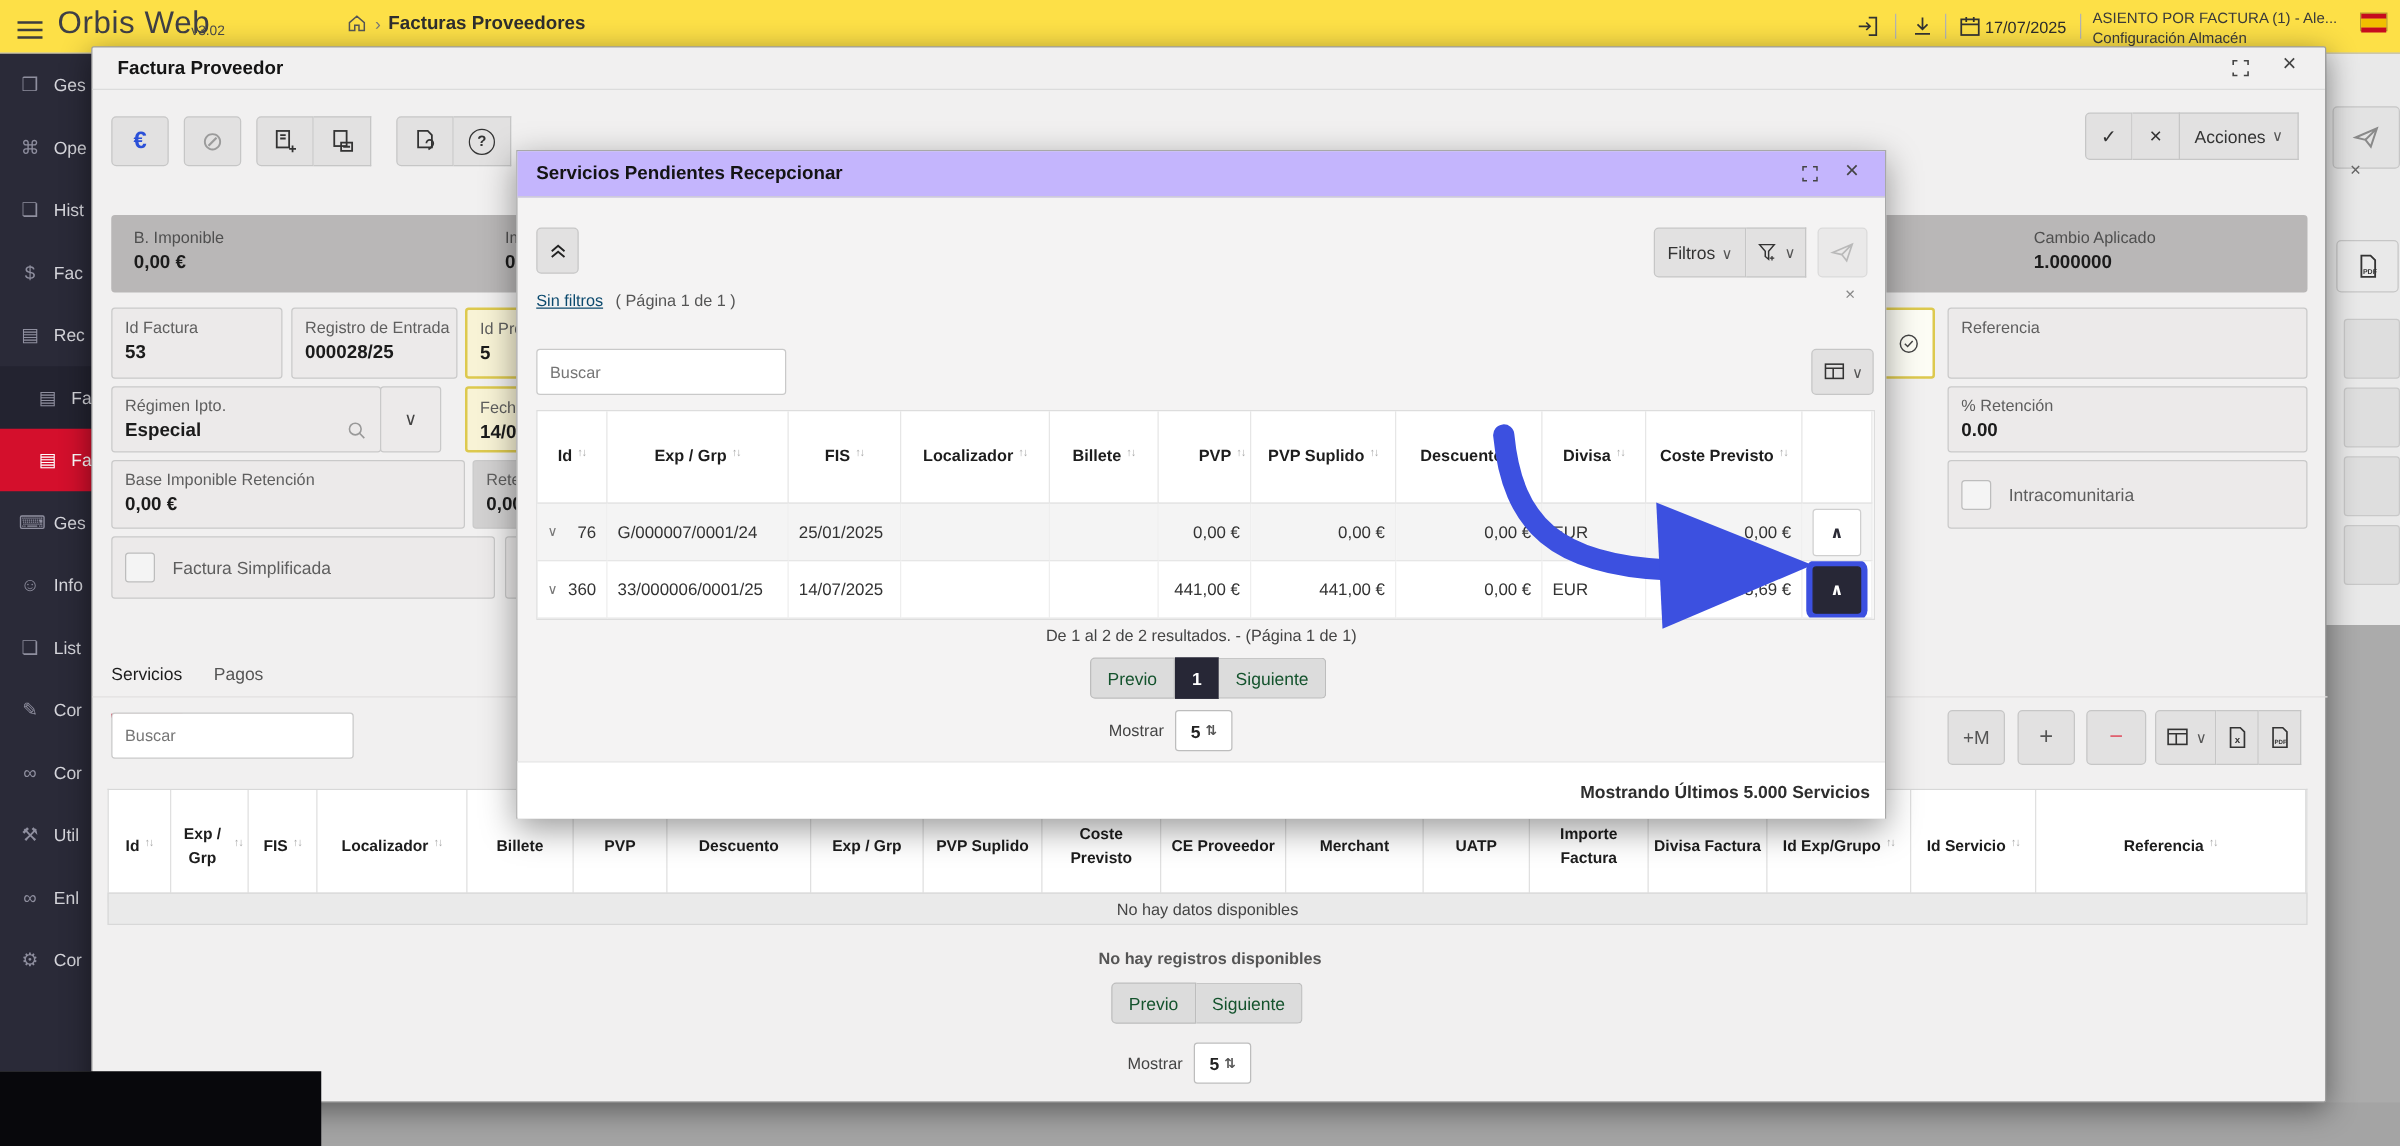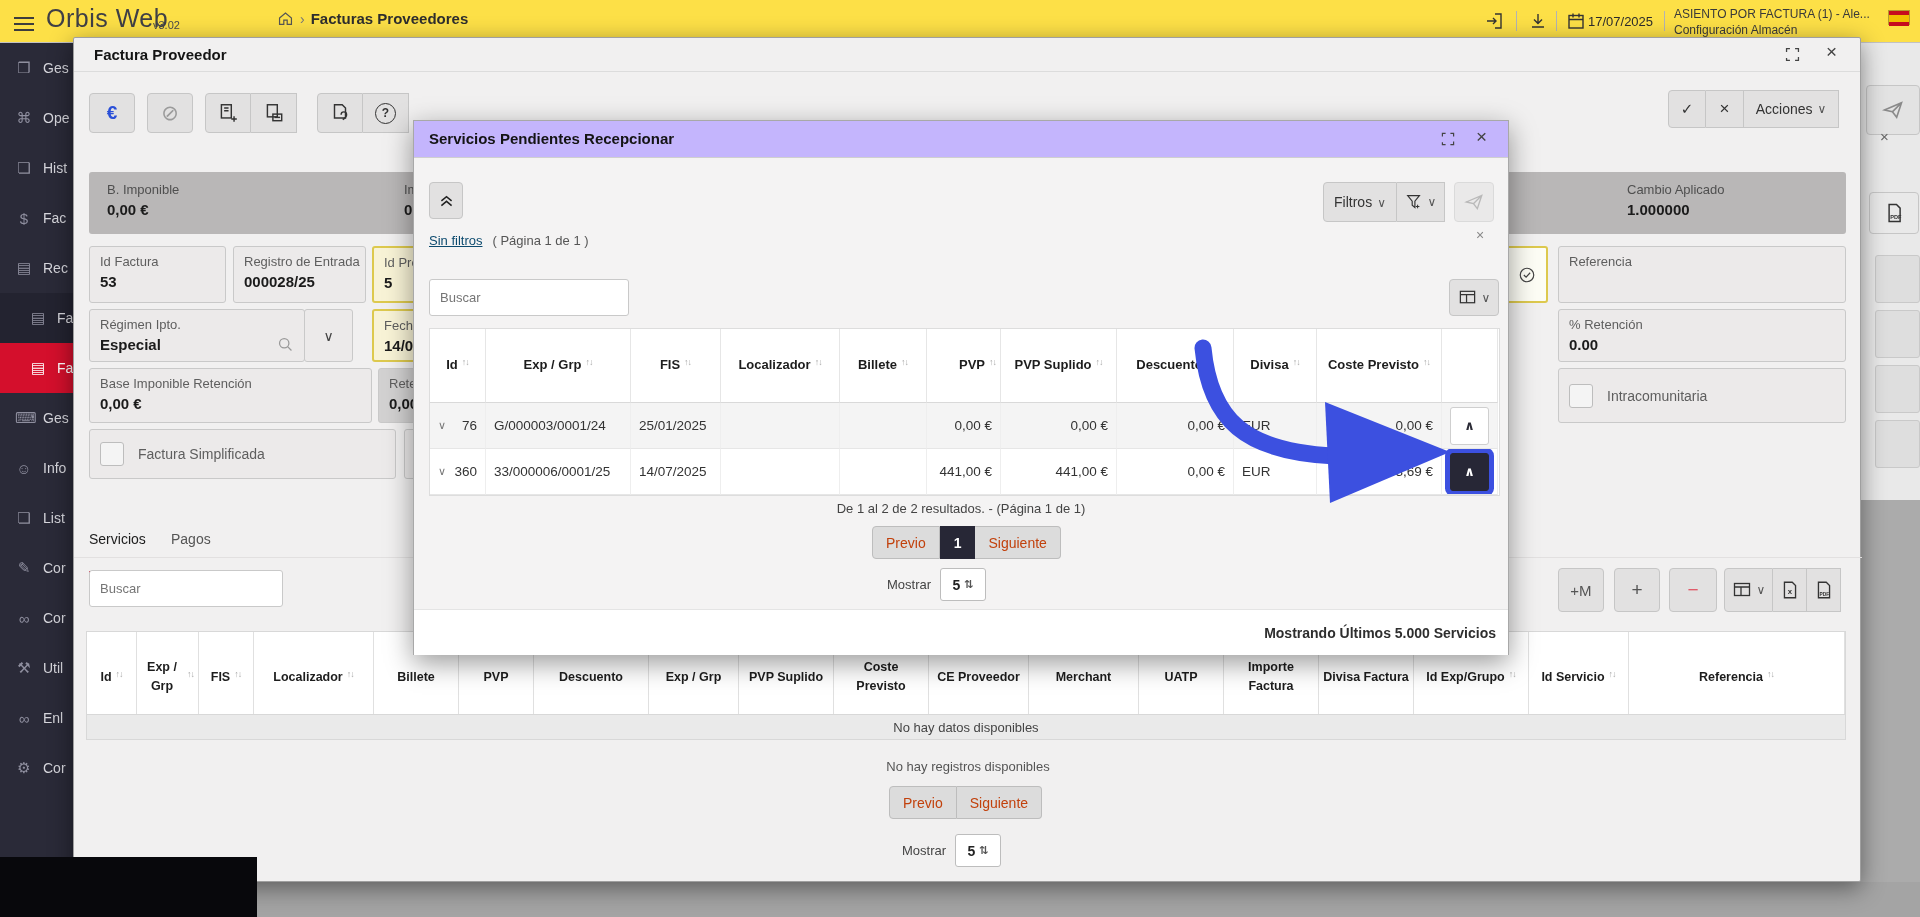--- a/index.html
+++ b/index.html
@@ -56,21 +56,21 @@
   .m1title{left:20px;top:8px;font-size:15px;font-weight:bold;color:#141414;}
   .winico{color:#444;cursor:pointer;}
   .tabs-line{left:0px;top:483px;width:1788px;height:37px;border-bottom:1px solid #e2e0e0;}
   .tab{font-size:14px;cursor:pointer;}
   .tab-active{color:#1c1c1c;border-bottom:3px solid #d40f2c;padding-bottom:24px;}
   .tab-idle{color:#555;}
   
   .btable{left:12px;top:593px;width:1760px;display:grid;grid-template-columns:50px 62px 55px 120px 85px 75px 115px 90px 95px 95px 100px 110px 85px 95px 95px 115px 100px 1fr;background:#fff;border:1px solid #d8d8d8;border-bottom:none;}
   .bth{min-height:82px;display:flex;align-items:center;justify-content:center;text-align:center;font-size:12.5px;font-weight:bold;color:#1d1d1d;border-right:1px solid #e0e0e0;padding:4px;line-height:1.5;}
   .bempty{left:12px;top:676px;width:1760px;height:26px;background:#eaeaea;border:1px solid #d8d8d8;display:flex;align-items:center;justify-content:center;font-size:13px;color:#444;}
-  .pagbtn{height:31px;display:flex;align-items:center;justify-content:center;background:#dcdcdc;border:1px solid #bdbdbd;font-size:14px;color:#c2410c;cursor:pointer;padding:0 13px;}
+  .pagbtn{height:31px;display:flex;align-items:center;justify-content:center;background:#dcdcdc;border:1px solid #bdbdbd;font-size:14px;color:#14532d;cursor:pointer;padding:0 13px;}
   .pgdark{background:#272736;color:#fff;border:1px solid #272736;font-weight:bold;}
   .selbox{display:flex;align-items:center;justify-content:center;background:#fff;border:1px solid #bdbdbd;border-radius:3px;font-size:14px;font-weight:bold;color:#222;}
   
   .modal2{left:413px;top:120px;width:1096px;height:535px;background:#f4f3f3;border:1px solid #a8a8a8;box-shadow:0 8px 26px rgba(0,0,0,.4);z-index:20;}
   .m2head{left:0;top:0;width:100%;height:37px;background:#c4b5fd;border-bottom:1px solid #cfcfcf;}
   .m2title{left:15px;top:9px;font-size:15px;font-weight:bold;color:#141414;}
   .itb{left:15px;top:207px;width:1071px;display:grid;grid-template-columns:56px 145px 90px 119px 87px 74px 116px 117px 83px 125px 56px;background:#fff;border:1px solid #ddd;}
   .ith{min-height:65px;display:flex;align-items:center;justify-content:center;text-align:center;font-size:13px;font-weight:bold;color:#1d1d1d;border-right:1px solid #e6e6e6;border-bottom:1px solid #d9d9d9;padding:4px;line-height:1.6;}
   .itd{height:45px;display:flex;align-items:center;font-size:13.5px;color:#333;border-right:1px solid #eee;border-bottom:1px solid #e6e6e6;padding:0 8px;white-space:nowrap;overflow:hidden;}
   .row-odd .itd{background:#f4f4f4;}
@@ -428,21 +428,21 @@
           <span>Id Servicio</span>
           <span class="sort"></span>
         </div>
       <div class="bth">
           <span>Referencia</span>
           <span class="sort"></span>
         </div>
     </div>
     <div class="abs bempty">No hay datos disponibles</div>
 
-    <div class="abs" style="left:0;top:721px;width:1788px;text-align:center;font-size:13px;color:#555;">No hay registros disponibles</div>
+    <div class="abs" style="left:0;top:721px;width:1788px;text-align:center;font-size:13px;color:#555;font-weight:bold;">No hay registros disponibles</div>
     <div class="abs" style="left:815px;top:748px;display:flex;">
       <div class="pagbtn" style="border-radius:4px 0 0 4px;">Previo</div>
       <div class="pagbtn" style="border-radius:0 4px 4px 0;border-left:none;">Siguiente</div>
     </div>
     <div class="abs" style="left:828px;top:796px;display:flex;align-items:center;gap:9px;">
       <span style="font-size:13px;color:#444;">Mostrar</span>
       <div class="selbox stepper" style="width:44px;height:31px;">
           <span>5</span>
         </div>
     </div>
@@ -534,21 +534,21 @@
           <span class="sort"></span>
         </div>
       <div class="ith"></div>
 
       <div style="display:contents;" class="row-odd">
         <div class="itd" style="justify-content:space-between;">
             <span style="color:#777;font-size:11px;">∨</span>
             <span>76</span>
           </div>
         <div class="itd">
-            <span>G/000003/0001/24</span>
+            <span>G/000007/0001/24</span>
           </div>
         <div class="itd">
             <span>25/01/2025</span>
           </div>
         <div class="itd">
             <span></span>
           </div>
         <div class="itd">
             <span></span>
           </div>

